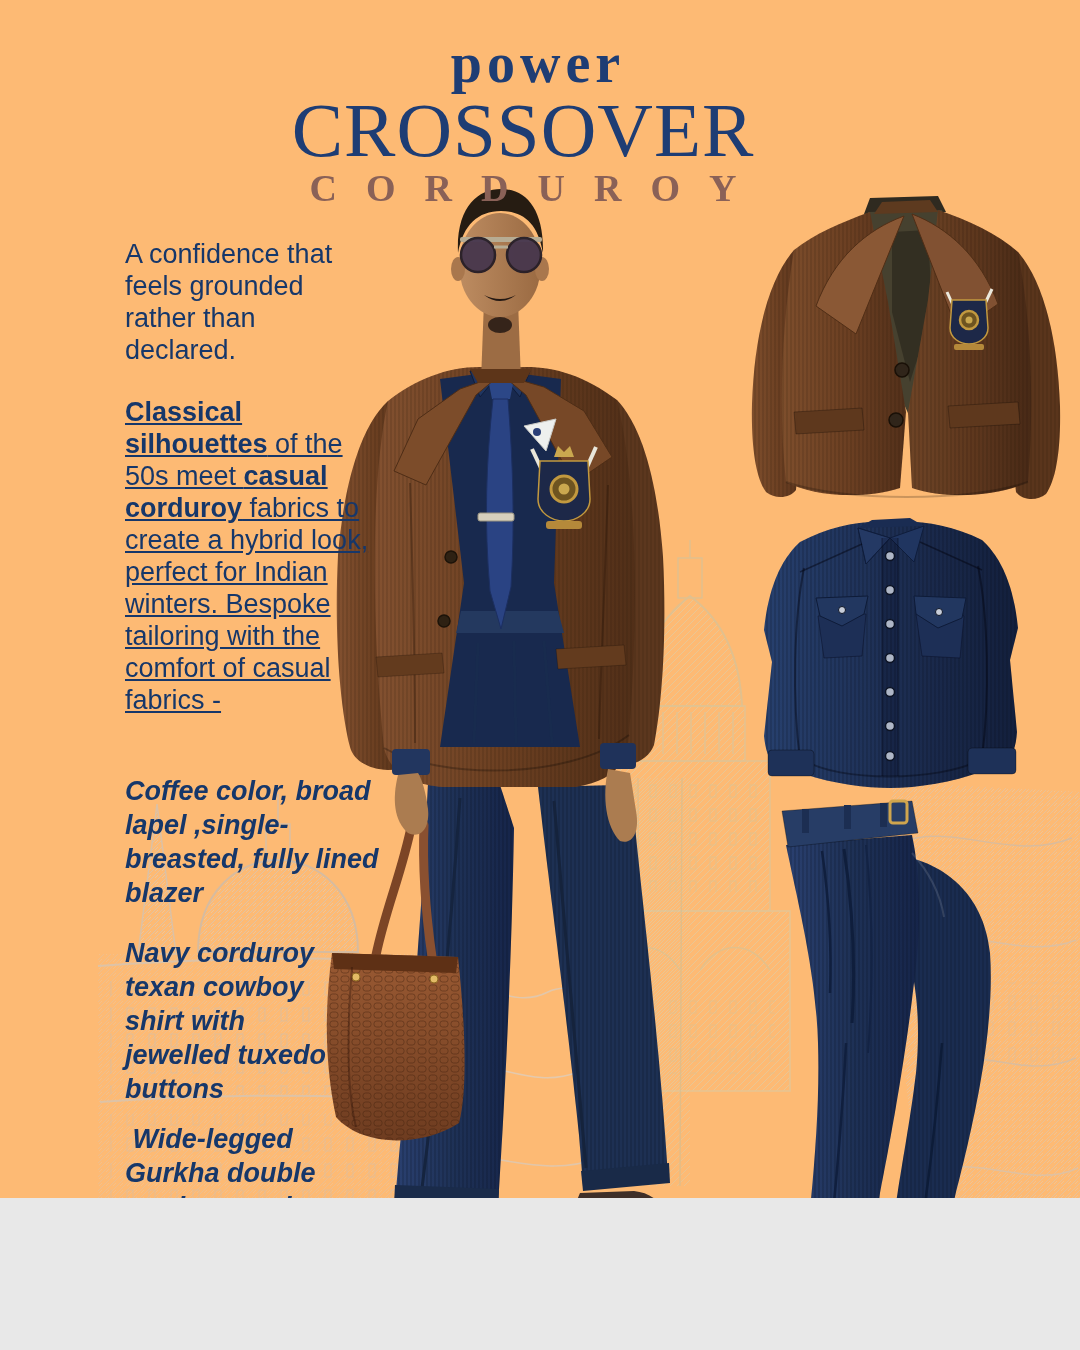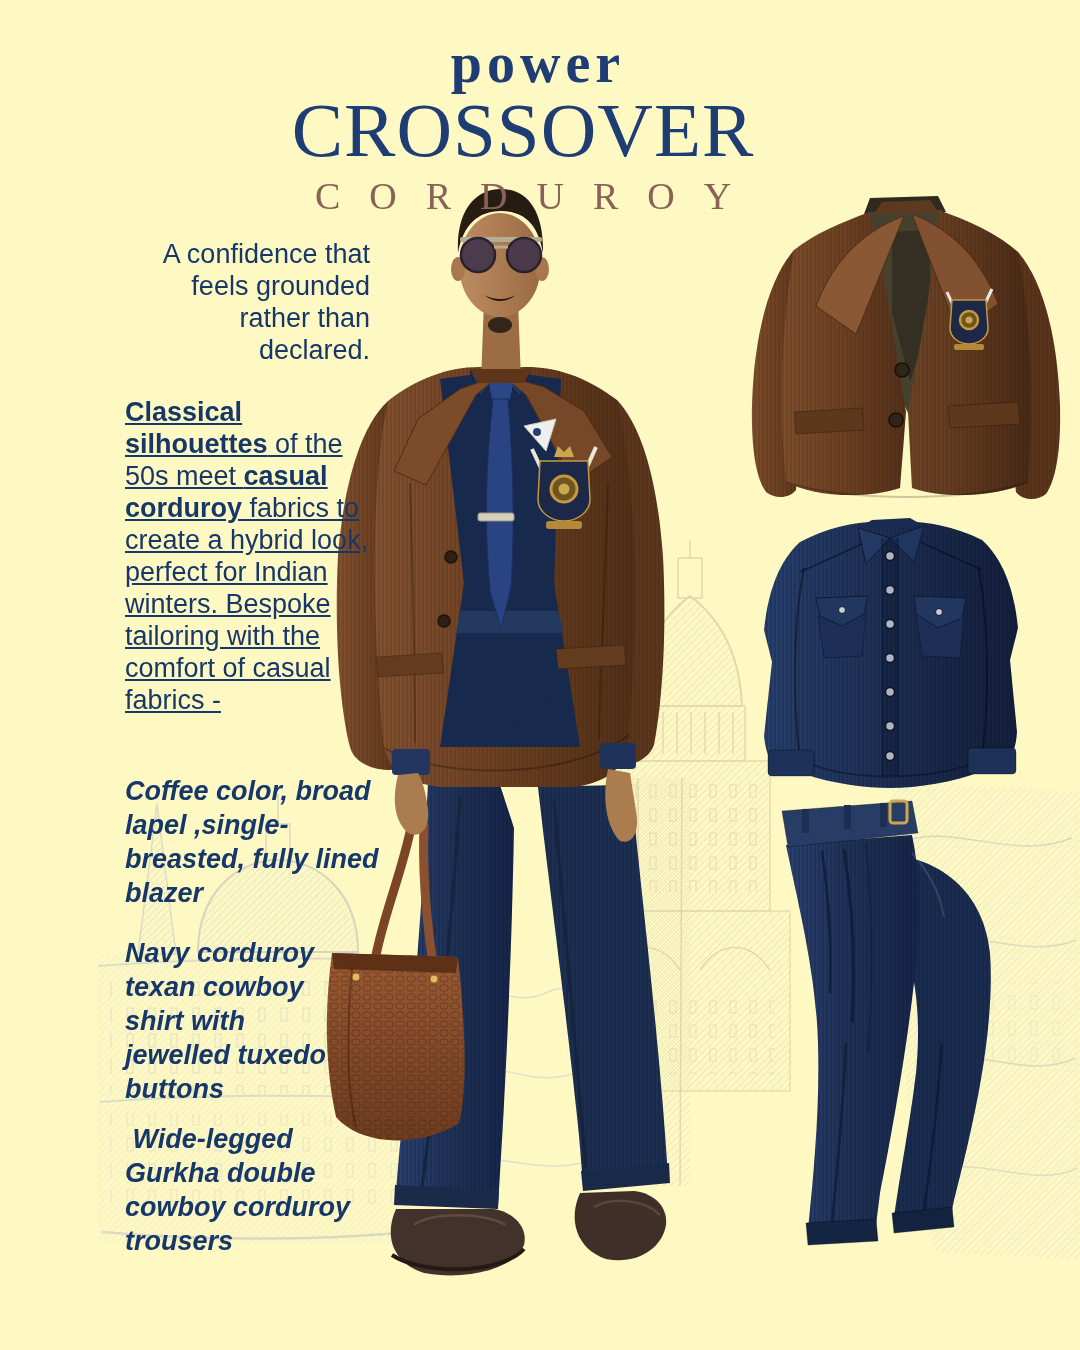--- a/index.html
+++ b/index.html
@@ -1,17 +1,17 @@
 <!DOCTYPE html>
 <html><head>
 <meta charset="utf-8">
 <style>
   html,body{margin:0;padding:0;background:#e8e8e8;}
   .page{
-    position:relative;width:1080px;height:1350px;background:#fef9c3;
+    position:relative;width:1080px;height:1198px;background:#fdba74;
     overflow:hidden;font-family:"Liberation Sans",sans-serif;
   }
   svg{display:block;}
   .bg-sketch{position:absolute;z-index:0;pointer-events:none;}
   .fig{position:absolute;z-index:2;}
 
   
   .title-block{
     position:absolute;left:523px;top:34px;transform:translateX(-50%);
     width:760px;text-align:center;z-index:3;
@@ -20,28 +20,28 @@
     font-family:"Liberation Serif",serif;font-weight:700;
     font-size:56px;line-height:58px;letter-spacing:5px;
     color:#1e3d74;text-indent:30px;
   }
   .t-cross{
     font-family:"Liberation Serif",serif;font-weight:400;
     font-size:77px;line-height:76px;letter-spacing:1px;
     color:#1e3d74;
   }
   .t-cord{
-    font-family:"Liberation Serif",serif;font-weight:400;
+    font-family:"Liberation Serif",serif;font-weight:700;
     font-size:38px;line-height:40px;letter-spacing:29px;padding-left:29px;
-    color:#8a6157;margin-top:8px;
+    color:#8a6157;margin-top:0px;
   }
 
   
   .left-col{position:absolute;left:125px;top:238px;width:245px;color:#16376a;z-index:3;}
-  .intro{font-size:27px;line-height:32px;margin:0;text-align:right;}
+  .intro{font-size:27px;line-height:32px;margin:0;}
   .bodypar{font-size:27px;line-height:32px;margin:30px 0 0 0;text-decoration:underline;}
   .bodypar .b{font-weight:700;}
   .item{
     position:absolute;left:125px;color:#16376a;z-index:3;
     font-size:27px;line-height:34px;font-weight:700;font-style:italic;
     margin:0;white-space:pre-wrap;
   }
   .item-1{top:774px;width:262px;}
   .item-2{top:936px;width:220px;}
   .item-3{top:1122px;width:262px;}

